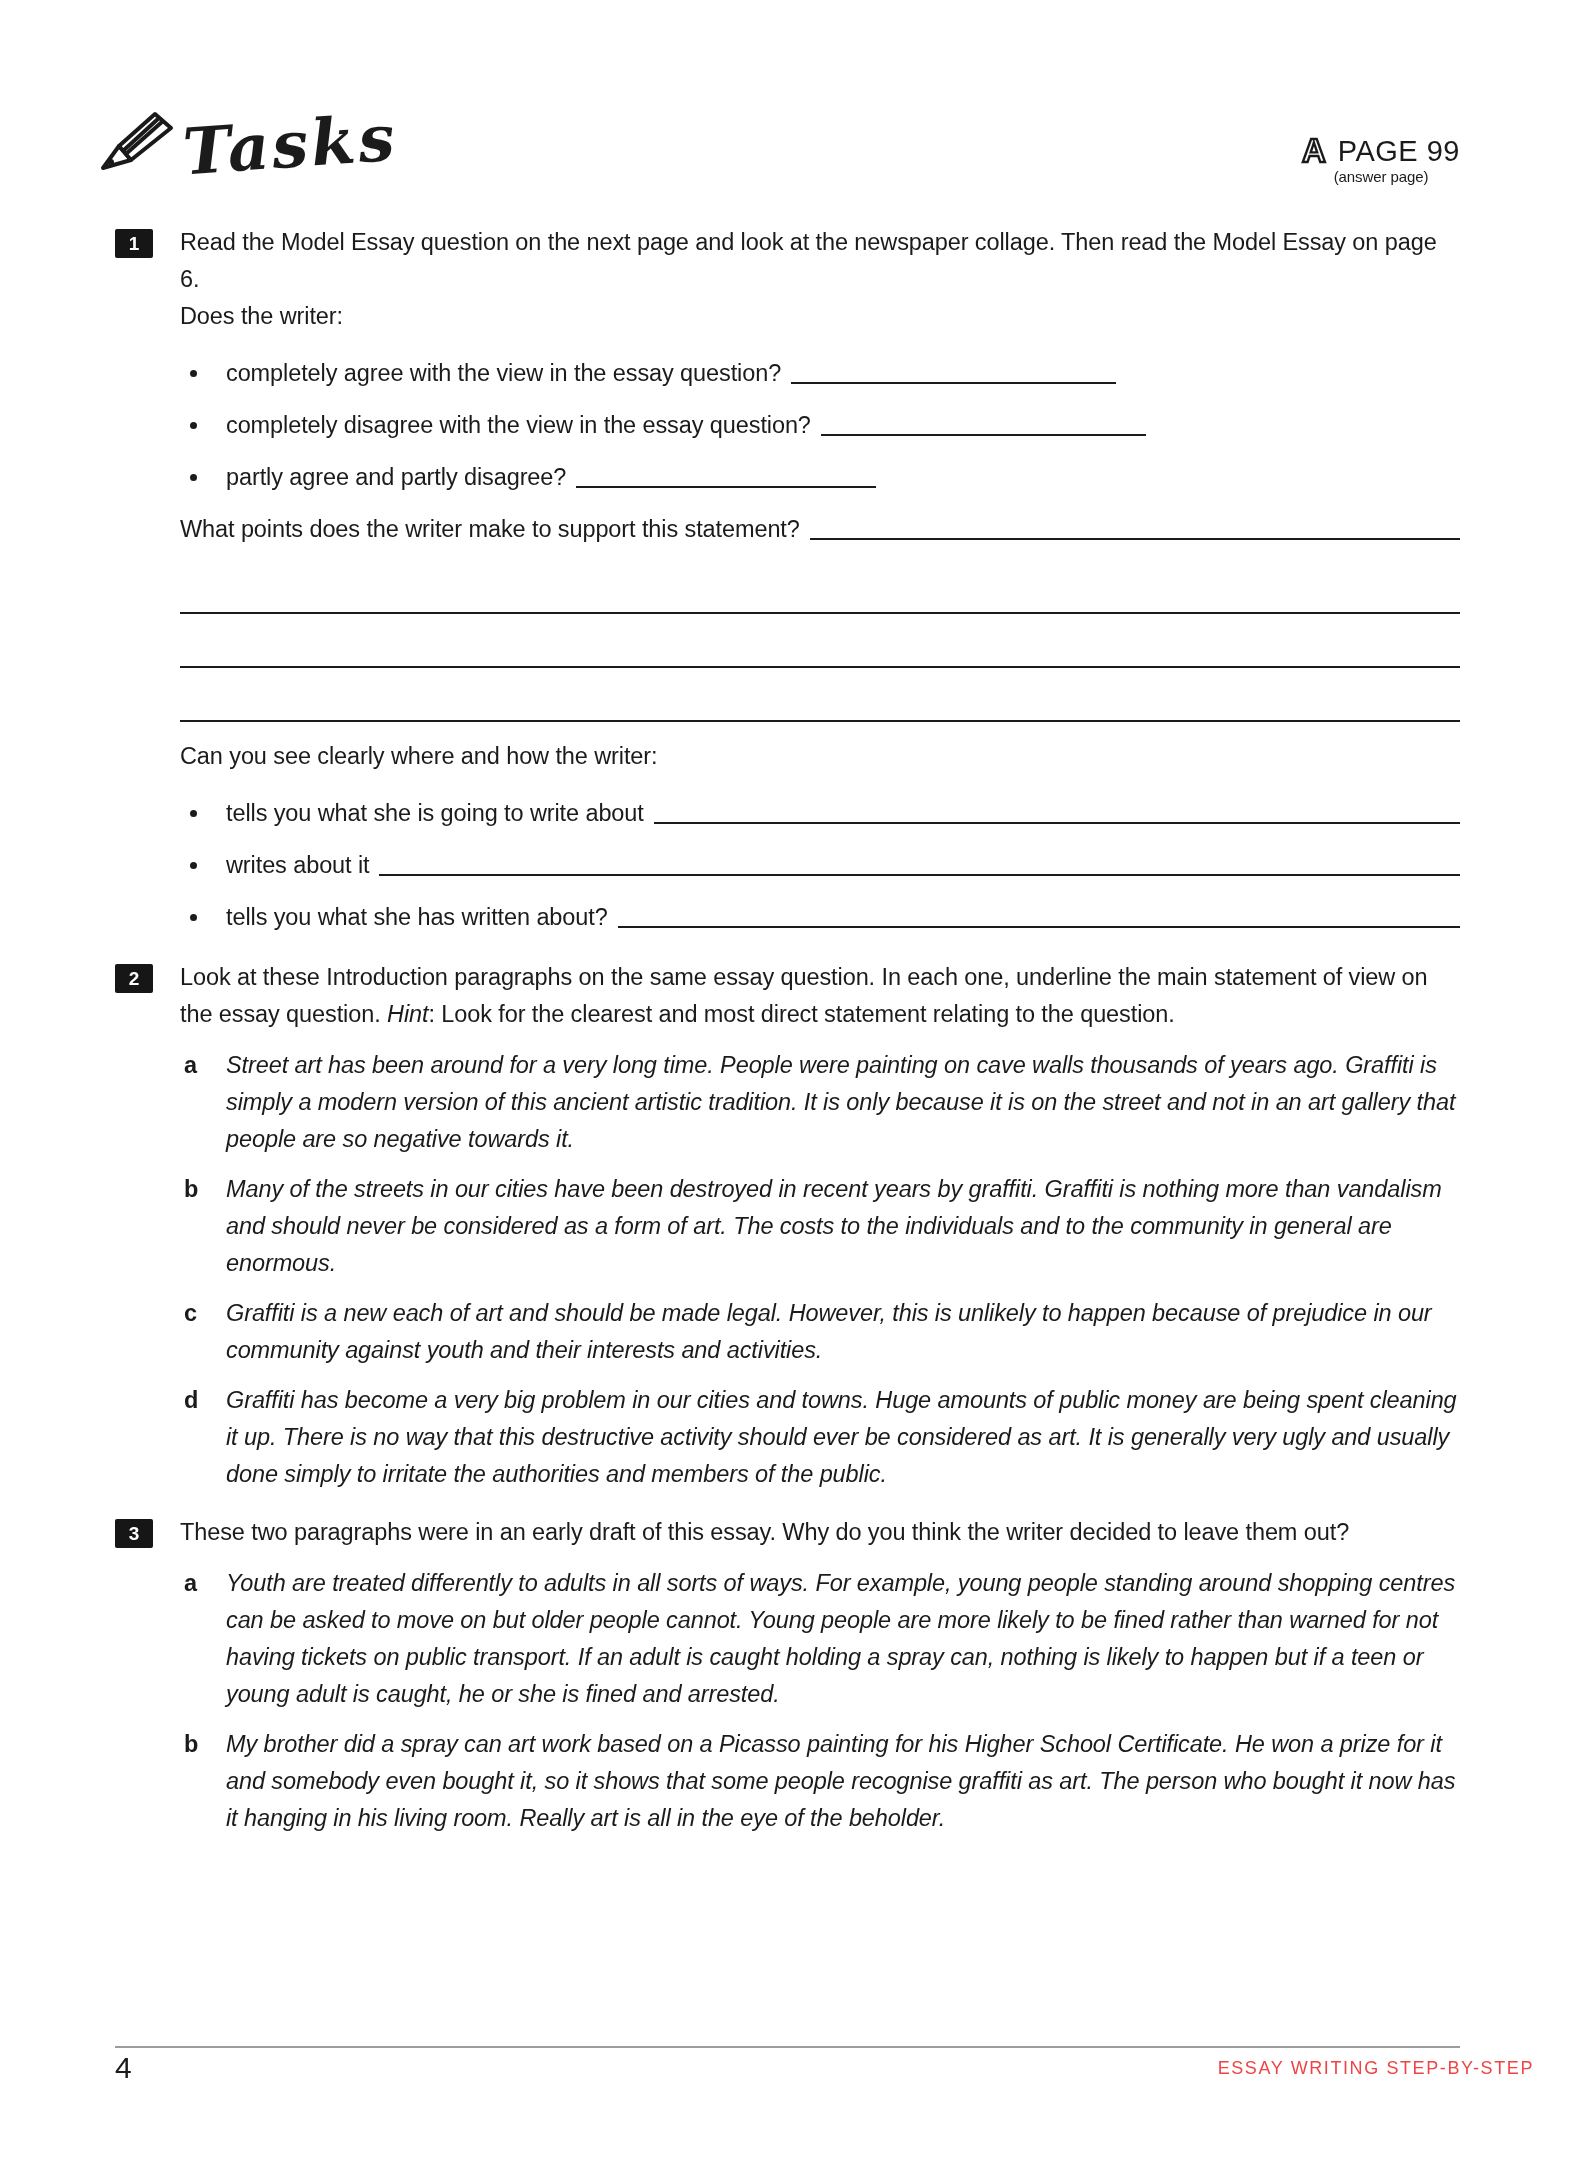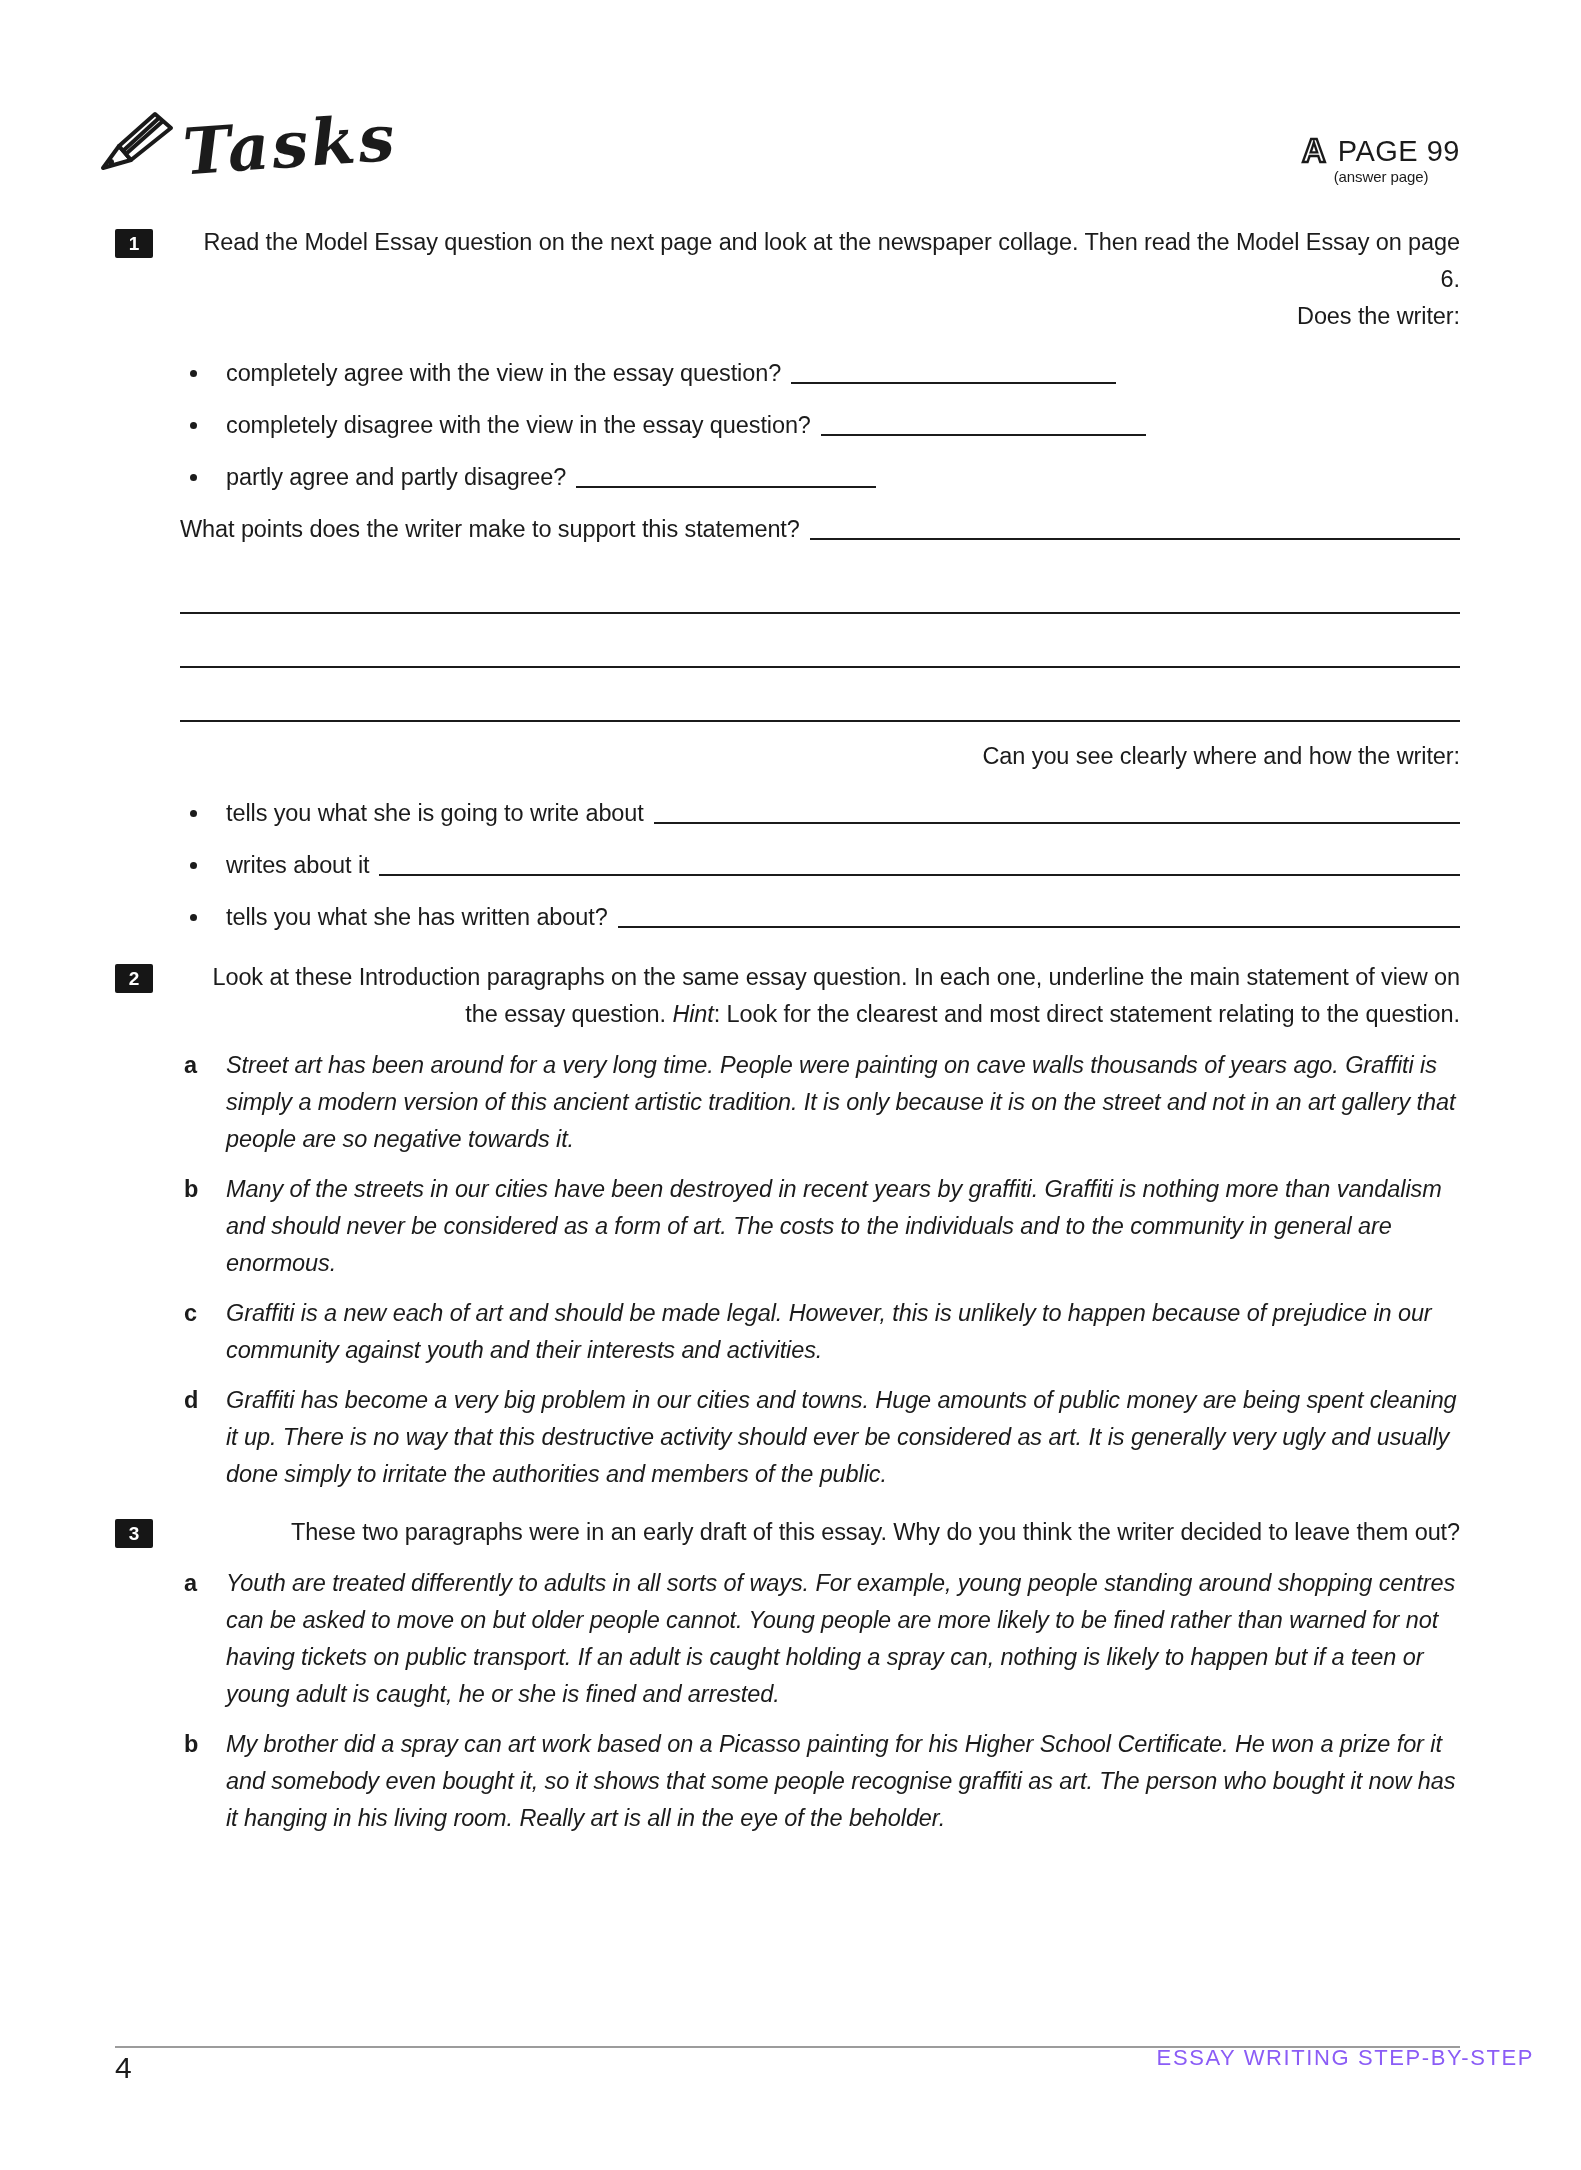--- a/index.html
+++ b/index.html
@@ -43,21 +43,21 @@
   
   .task { display:flex; margin-bottom:8px; }
   .badge {
     flex:0 0 38px; width:38px; height:29px;
     background:#161616; color:#ffffff;
     font-weight:bold; font-size:19px;
     display:flex; align-items:center; justify-content:center;
     border-radius:2px; margin-top:5px;
   }
   .task-body { flex:1; margin-left:27px; min-width:0; }
-  .para { margin:0;text-align:right; }
+  .para { margin:0; }
   .mb20 { margin-bottom:20px; }
   .mb12 { margin-bottom:12px; }
   .hint-italic { font-style:italic; }
 
   
   .bullet-row { display:flex; margin-bottom:15px;text-align:center; }
   .dot { flex:0 0 7px; width:7px; height:7px; border-radius:50%; background:#1b1b1b; margin:15px 0 0 10px; }
   .bullet-body { flex:1; margin-left:29px; display:flex; min-width:0; }
   .nowrap { white-space:nowrap; }
 
@@ -77,22 +77,22 @@
   .item-text { flex:1;font-style:italic; }
 
   
   .footer {
     position:absolute; left:115px; right:121px; top:2046px;
     display:flex; justify-content:space-between; align-items:flex-start;
   }
   .footer-rule { position:absolute; left:0; right:0; top:0; border-top:2px solid #9c9c9c; }
   .footer-page { font-size:30px; line-height:36px; padding-top:4px; }
   .footer-title {
-    font-size:22px; line-height:20px; letter-spacing:1.6px;
-    color:#8b5cf6; padding-top:2px; margin-right:-74px;
+    font-size:18px; line-height:20px; letter-spacing:1.6px;
+    color:#ef4444; padding-top:12px; margin-right:-74px;
     white-space:nowrap;
   }
 </style>
 </head>
 <body>
 
 <div class="page">
   <div class="content">
 
     <div class="header">

